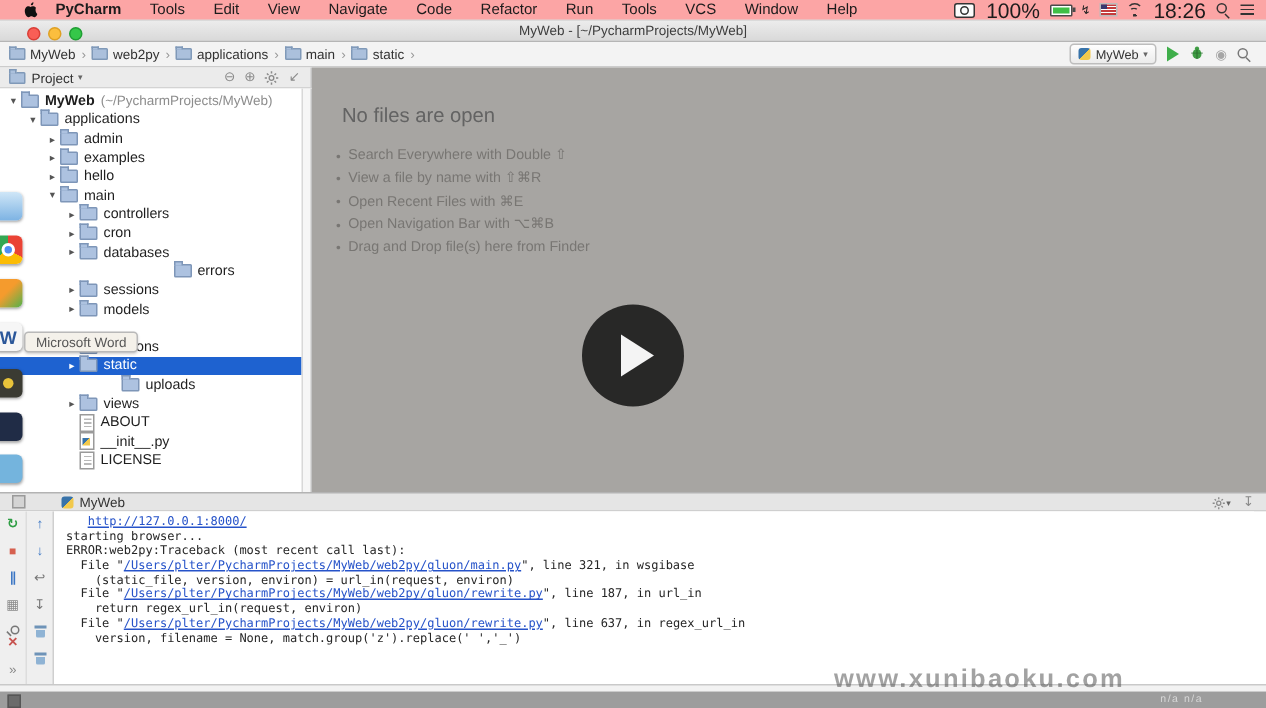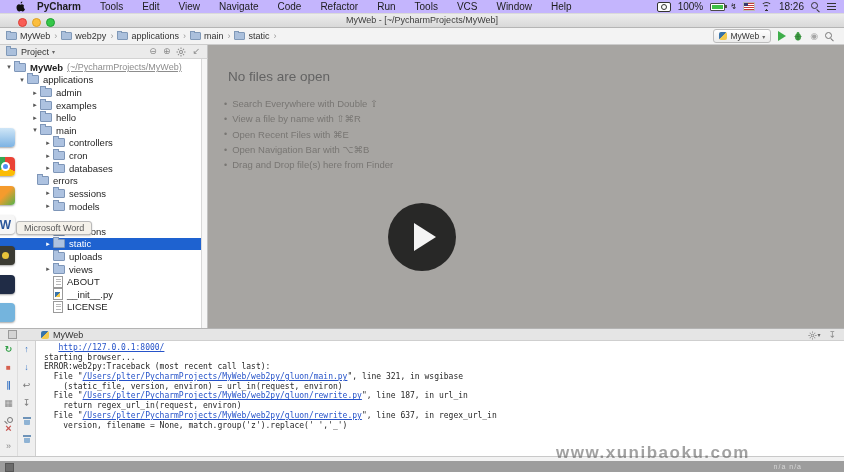--- a/index.html
+++ b/index.html
@@ -1,27 +1,27 @@
 <!DOCTYPE html>
 <html><head>
 <meta charset="utf-8">
 <style>
   html,body{margin:0;padding:0;}
   body{width:844px;height:472px;position:relative;overflow:hidden;background:#fff;
        font-family:"Liberation Sans","DejaVu Sans",sans-serif;-webkit-font-smoothing:antialiased;}
   .abs{position:absolute;}
   
-  .menubar{left:0;top:0;width:844px;height:14px;background:#c4b5fd;border-bottom:1px solid #dadada;
+  .menubar{left:0;top:0;width:844px;height:14px;background:#fca5a5;border-bottom:1px solid #dadada;
            display:flex;align-items:center;font-size:10px;color:#1c1c1c;box-sizing:border-box;}
   .apple-wrap{margin-left:16px;display:flex;align-items:center;}
   .menu-items{display:flex;gap:19px;margin-left:12px;}
   .menu-items span{white-space:nowrap;}
   .menu-items span.bold{font-weight:bold;}
   .menu-right{margin-left:auto;display:flex;align-items:center;gap:7px;padding-right:8px;}
-  .mtext{font-size:10px;color:#1c1c1c;}
+  .mtext{font-size:14px;color:#1c1c1c;}
   .cam{width:12px;height:8px;border:1px solid #333;border-radius:2px;position:relative;background:#fdfdfd;display:inline-block;}
   .cam::after{content:"";position:absolute;left:3px;top:1px;width:4px;height:4px;border:1px solid #333;border-radius:50%;}
   .battery{width:13px;height:6px;border:1px solid #4a4a4a;border-radius:1px;position:relative;background:#fff;display:inline-block;}
   .battery::before{content:"";position:absolute;inset:1px;background:#3fbf46;}
   .battery::after{content:"";position:absolute;right:-3px;top:1px;width:2px;height:3px;background:#4a4a4a;}
   .bolt{font-size:8px;color:#222;margin-left:-2px;}
   .flag{width:10px;height:7px;display:inline-block;position:relative;
         background:repeating-linear-gradient(180deg,#c43b3b 0 1px,#fff 1px 2px);outline:1px solid #bbb;}
   .flag::before{content:"";position:absolute;left:0;top:0;width:4px;height:3px;background:#39386e;}
   .wifi{width:11px;height:9px;display:inline-block;position:relative;
@@ -68,21 +68,21 @@
   .ph-icons{margin-left:auto;display:flex;align-items:center;gap:6px;padding-right:7px;color:#8a8a8a;font-size:9px;}
   .ph-icons .g{line-height:9px;}
   .gearsvg{display:inline-block;vertical-align:middle;}
   .tree{left:0;top:59px;width:202px;height:269px;background:#fff;overflow:hidden;border-right:1px solid #d8d8d8;box-sizing:border-box;padding-top:2px;}
   .tree-scroll{left:202px;top:59px;width:6px;height:269px;background:#f6f6f6;border-right:1px solid #c3c3c3;box-sizing:border-box;}
   .trow{height:12.62px;display:flex;align-items:center;font-size:9.5px;color:#1e1e1e;white-space:nowrap;}
   .trow.sel{background:#1e62d0;color:#fff;}
   .trow .arrow{width:10px;flex:none;font-size:7px;color:#555;text-align:center;}
   .trow.sel .arrow{color:#fff;}
   .trow .tlabel.bold{font-weight:bold;}
-  .tsuffix{font-size:9px;color:#8d8d8d;margin-left:4px;text-decoration:underline;}
+  .tsuffix{font-size:9px;color:#8d8d8d;margin-left:4px;}
   .fold{position:relative;width:10px;height:7px;background:#adc2e0;border:1px solid #7e96b8;border-radius:1px;margin-right:4px;flex:none;}
   .fold::before{content:"";position:absolute;top:-3px;left:-1px;width:4px;height:2px;background:#adc2e0;border:1px solid #7e96b8;border-bottom:none;}
   .pyfile{position:relative;width:8px;height:10px;background:#fff;border:1px solid #9a9a9a;margin-right:4px;flex:none;}
   .pyfile::after{content:"";position:absolute;left:1px;top:3px;width:5px;height:5px;background:linear-gradient(135deg,#3873a9 50%,#f2c94c 50%);}
   .txtfile{position:relative;width:8px;height:10px;background:#fff;border:1px solid #9a9a9a;margin-right:4px;flex:none;}
   .txtfile::after{content:"";position:absolute;left:1.5px;top:2px;width:5px;height:6px;
        background:repeating-linear-gradient(180deg,#b9b9b9 0 1px,transparent 1px 2.5px);}
   
   .editor{left:208px;top:45px;width:636px;height:283px;background:#a7a5a2;}
   .nf-title{position:absolute;left:228px;top:69px;font-size:13.5px;color:#636363;}
@@ -287,21 +287,21 @@
     <div class="trow" style="padding-left: 43px;">
       <span class="arrow">▸</span>
       <span class="fold"></span>
       <span class="tlabel">cron</span>
     </div>
     <div class="trow" style="padding-left: 43px;">
       <span class="arrow">▸</span>
       <span class="fold"></span>
       <span class="tlabel">databases</span>
     </div>
-    <div class="trow" style="padding-left: 27px;">
+    <div class="trow" style="padding-left: 61px; justify-content: center;">
       <span class="arrow"></span>
       <span class="fold"></span>
       <span class="tlabel">errors</span>
     </div>
     <div class="trow" style="padding-left: 43px;">
       <span class="arrow">▸</span>
       <span class="fold"></span>
       <span class="tlabel">sessions</span>
     </div>
     <div class="trow" style="padding-left: 43px;">
@@ -316,21 +316,21 @@
     <div class="trow" style="padding-left: 43px;">
       <span class="arrow">▸</span>
       <span class="fold"></span>
       <span class="tlabel">sessions</span>
     </div>
     <div class="trow sel" style="padding-left: 43px;">
       <span class="arrow">▸</span>
       <span class="fold"></span>
       <span class="tlabel">static</span>
     </div>
-    <div class="trow" style="padding-left: 43px;">
+    <div class="trow" style="padding-left: 43px; margin-left: 28px;">
       <span class="arrow"></span>
       <span class="fold"></span>
       <span class="tlabel">uploads</span>
     </div>
     <div class="trow" style="padding-left: 43px;">
       <span class="arrow">▸</span>
       <span class="fold"></span>
       <span class="tlabel">views</span>
     </div>
     <div class="trow" style="padding-left: 43px;">

